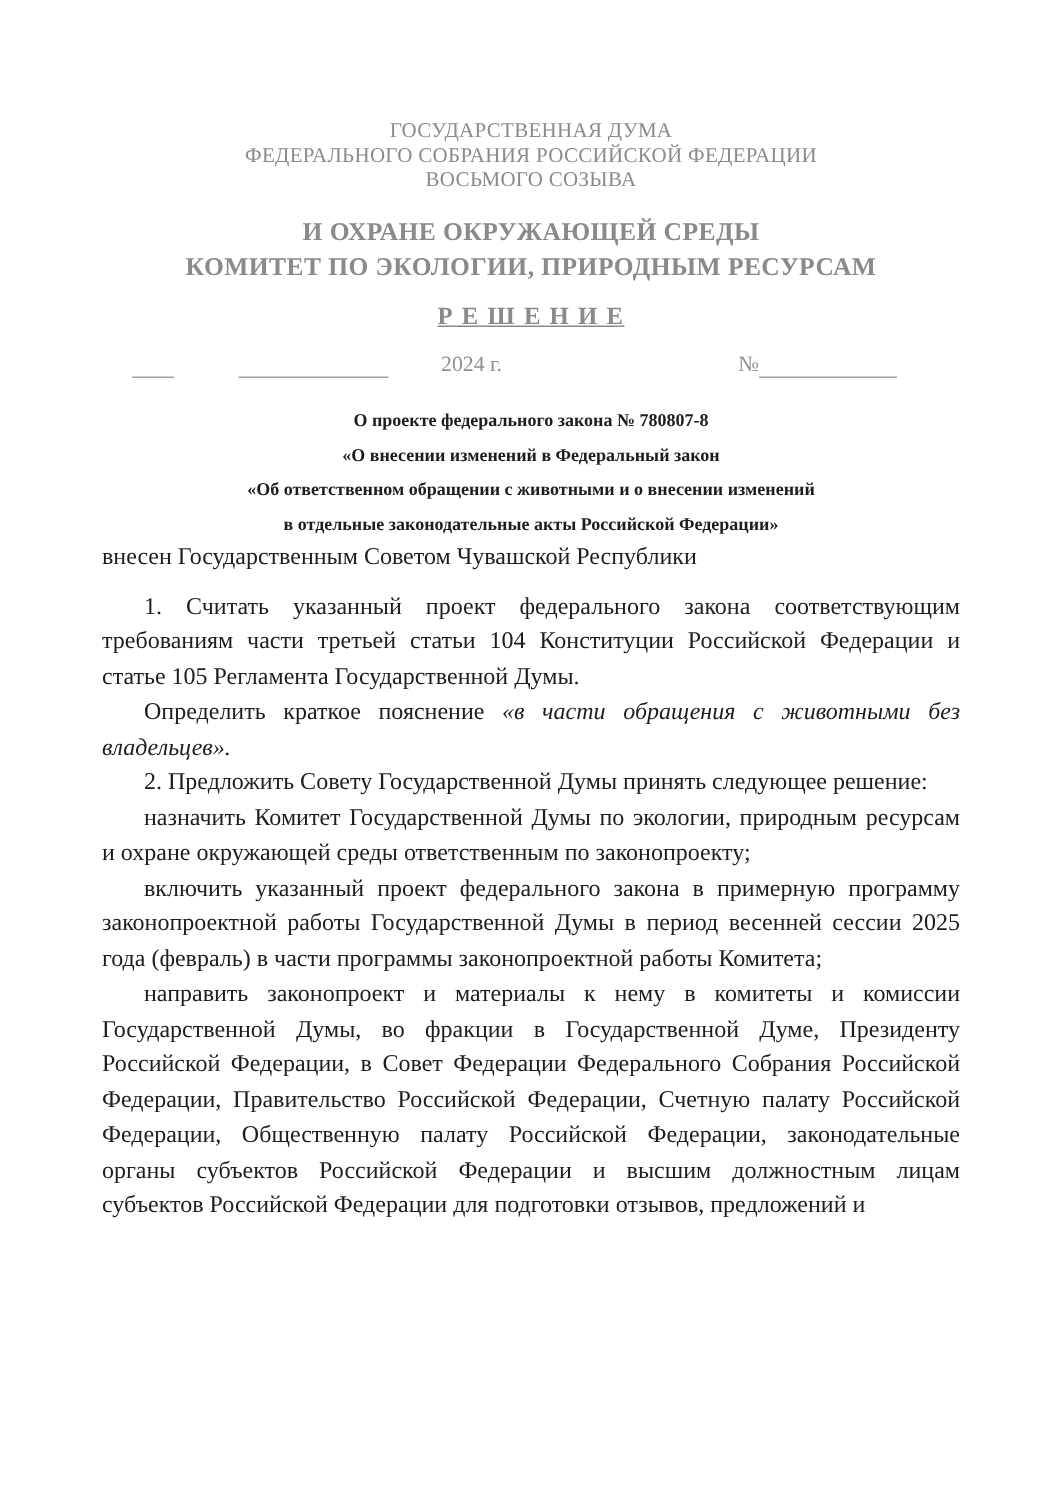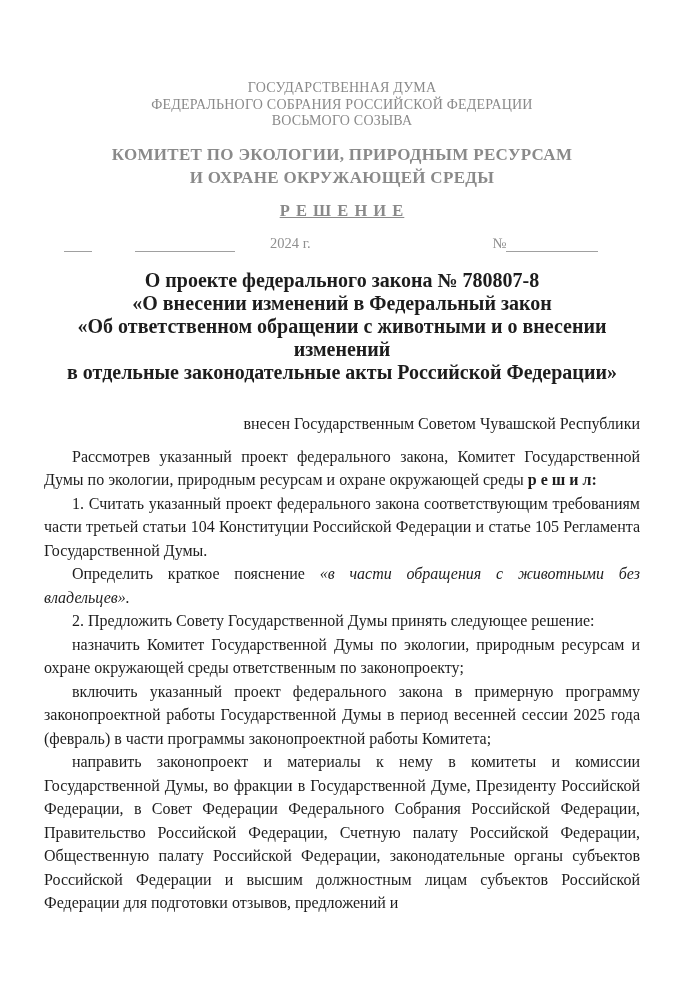--- a/index.html
+++ b/index.html
@@ -5,21 +5,21 @@
   html, body { margin: 0; padding: 0; background: #ffffff; }
   .page {
     position: relative;
     width: 700px;
     height: 991px;
     background: #ffffff;
     font-family: "Liberation Serif", "DejaVu Serif", serif;
     color: #1f1f1f;
     overflow: hidden;
     box-sizing: border-box;
-    padding: 0 60px 0 44px;
+    padding: 0 60px 0 68px;
   }
   
   .org {
     margin-top: 80px;
     text-align: center;
     color: #8a8a8a;
     font-size: 14px;
     line-height: 16.5px;
     letter-spacing: 0.2px;
   }
@@ -60,27 +60,27 @@
   }
   .blank-short { width: 28px; margin-right: 8px; }
   .blank-long  { width: 100px; }
   .blank-num   { width: 92px; }
   .dl-right { display: flex; align-items: flex-end; }
   
   .title {
     margin-top: 17px;
     text-align: center;
     font-weight: bold;
-    font-size: 20px;
+    font-size: 12px;
     line-height: 23px;
     color: #1d1d1d;
   }
   .submitted {
-    margin-top: 31px;
-    text-align: right;
+    margin-top: 2px;
+    text-align: left;
     font-size: 16px;
     color: #1d1d1d;
   }
   
   .body-text {
     margin-top: 12px;
     font-size: 16px;
     line-height: 23.5px;
     text-align: justify;
     color: #1d1d1d;
@@ -97,22 +97,22 @@
 
 <div class="page">
 
   <div class="org">
     <div>ГОСУДАРСТВЕННАЯ  ДУМА</div>
     <div>ФЕДЕРАЛЬНОГО СОБРАНИЯ РОССИЙСКОЙ ФЕДЕРАЦИИ</div>
     <div>ВОСЬМОГО СОЗЫВА</div>
   </div>
 
   <div class="committee">
+    <div>И ОХРАНЕ ОКРУЖАЮЩЕЙ СРЕДЫ</div>
     <div>КОМИТЕТ ПО ЭКОЛОГИИ, ПРИРОДНЫМ РЕСУРСАМ</div>
-    <div>И ОХРАНЕ ОКРУЖАЮЩЕЙ СРЕДЫ</div>
   </div>
 
   <div class="doctype">Р Е Ш Е Н И Е</div>
 
   <div class="dateline">
     <div class="dl-left">
       <span class="blank blank-short"></span>
       <span class="blank blank-long"></span>
       <span>2024 г.</span>
     </div>
@@ -125,21 +125,20 @@
   <div class="title">
     <div>О проекте федерального закона № 780807-8</div>
     <div>«О внесении изменений в Федеральный закон</div>
     <div>«Об ответственном обращении с животными и о внесении изменений</div>
     <div>в отдельные законодательные акты Российской Федерации»</div>
   </div>
 
   <div class="submitted">внесен Государственным Советом Чувашской Республики</div>
 
   <div class="body-text">
-    <p><span>Рассмотрев указанный проект федерального закона, Комитет Государственной Думы по экологии, природным ресурсам и охране окружающей среды </span><span class="b">р е ш и л:</span></p>
     <p><span>1. Считать указанный проект федерального закона соответствующим требованиям части третьей статьи 104 Конституции Российской Федерации и статье 105 Регламента Государственной Думы.</span></p>
     <p><span>Определить краткое пояснение </span><span class="i">«в части обращения с животными без владельцев».</span></p>
     <p><span>2. Предложить Совету Государственной Думы принять следующее решение:</span></p>
     <p><span>назначить Комитет Государственной Думы по экологии, природным ресурсам и охране окружающей среды ответственным по законопроекту;</span></p>
     <p><span>включить указанный проект федерального закона в примерную программу законопроектной работы Государственной Думы в период весенней сессии 2025 года (февраль) в части программы законопроектной работы Комитета;</span></p>
     <p><span>направить законопроект и материалы к нему в комитеты и комиссии Государственной Думы, во фракции в Государственной Думе, Президенту Российской Федерации, в Совет Федерации Федерального Собрания Российской Федерации, Правительство Российской Федерации, Счетную палату Российской Федерации, Общественную палату Российской Федерации, законодательные органы субъектов Российской Федерации и высшим должностным лицам субъектов Российской Федерации для подготовки отзывов, предложений и</span></p>
   </div>
 
 </div>
 

